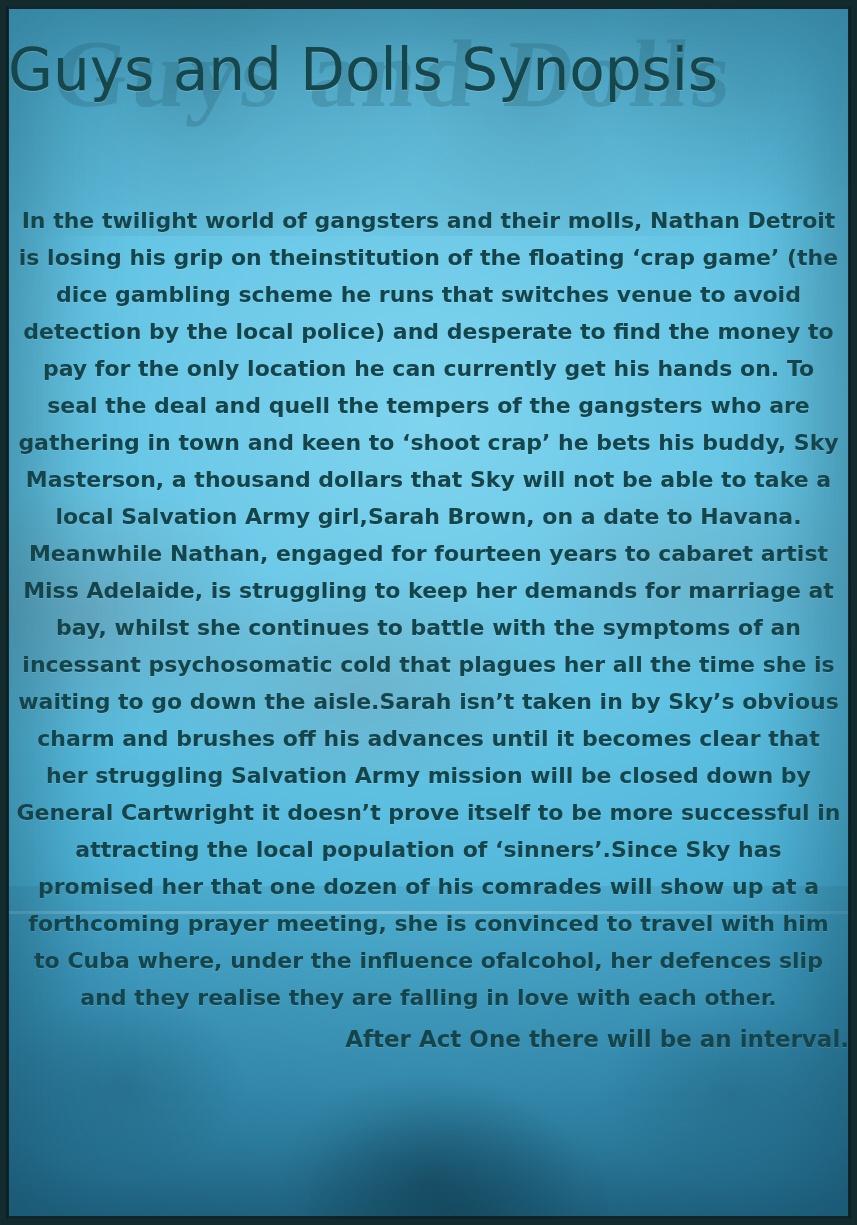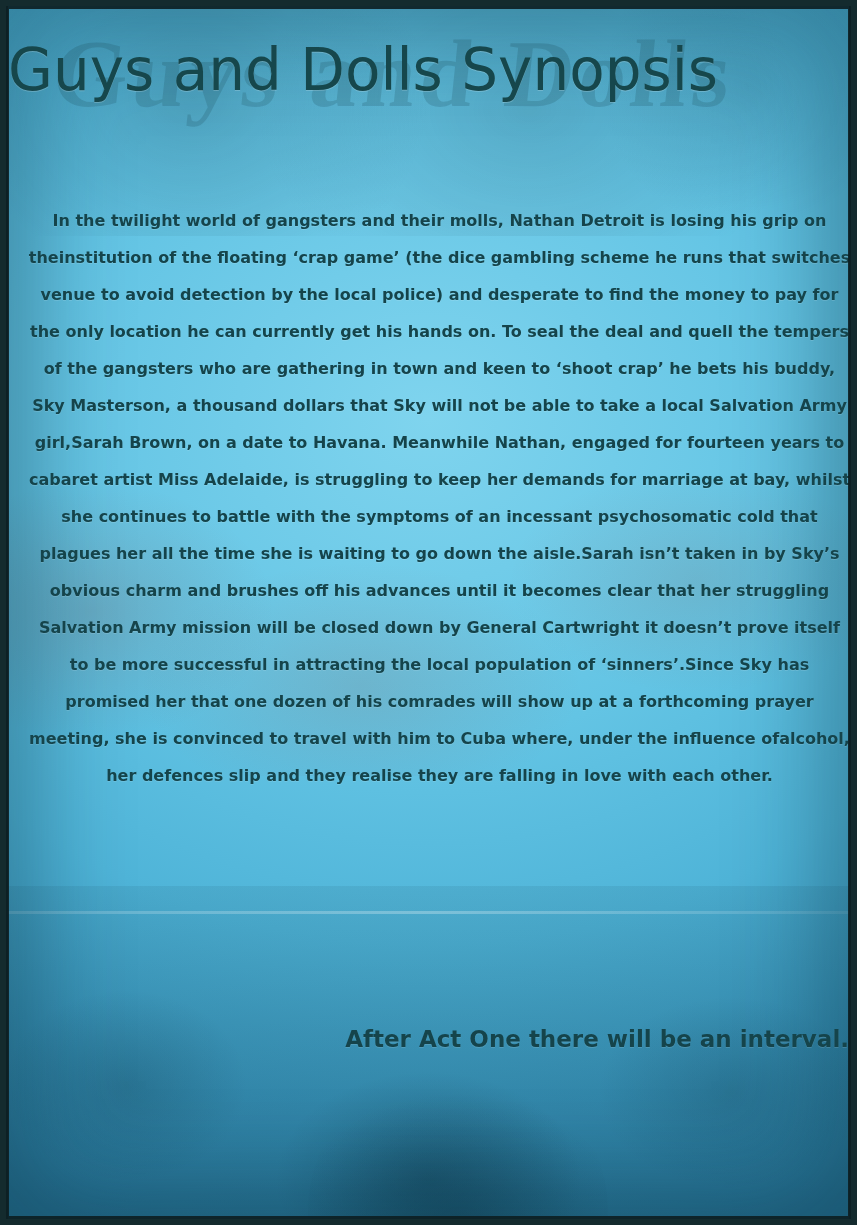--- a/index.html
+++ b/index.html
@@ -111,26 +111,25 @@
     text-shadow: 0 1px 0 rgba(255,255,255,0.18);
   }
 
   #synopsis {
     position: absolute;
     left: 8px;
     top: 196px;
     width: 825px;
     text-align: center;
     font-family: "DejaVu Sans", sans-serif;
-    font-size: 16px;
+    font-size: 22px;
     font-weight: bold;
     line-height: 37px;
     color: #15444b;
     text-shadow: 0 1px 0 rgba(255,255,255,0.12);
-    margin-left: 11px;
   }
 
   #interval {
     position: absolute;
     left: 0;
     top: 1020px;
     width: 841px;
     text-align: right;
     font-family: "DejaVu Sans", sans-serif;
     font-size: 23px;

